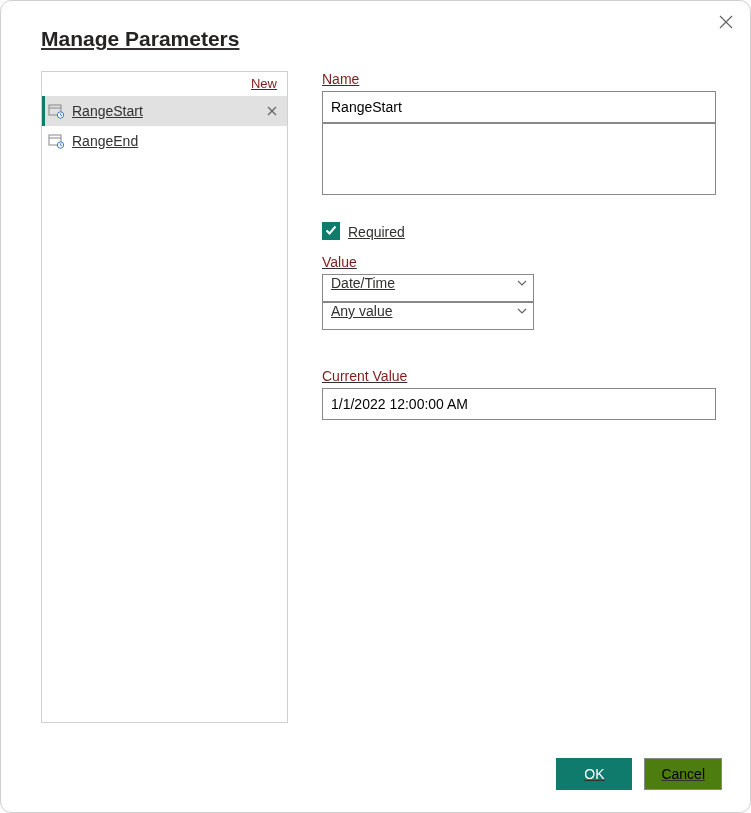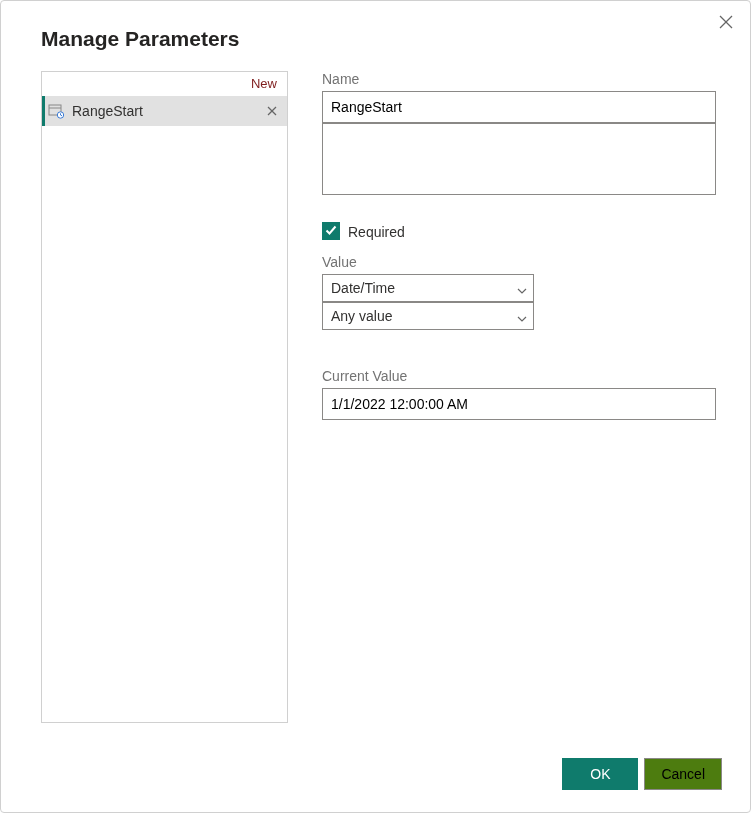--- a/index.html
+++ b/index.html
@@ -7,26 +7,27 @@
     margin: 0;
     font-family: "Segoe UI", Arial, sans-serif;
     font-size: 14px;
     color: #323130;
     background: #fff;
   }
   .dialog {
     width: 751px;
     height: 813px;
     border: 1px solid #d0d0d0;
-    border-radius: 4px;
+    border-radius: 11px;
     position: relative;
     background: #fff;
     padding: 18px 28px 22px 28px;
     display: flex;
     flex-direction: column;
+    text-decoration: underline;
   }
   .close-btn {
     position: absolute;
     top: 12px;
     right: 14px;
     width: 20px;
     height: 20px;
     cursor: pointer;
     color: #666;
     display: flex;
@@ -93,21 +94,21 @@
     align-items: center;
     justify-content: center;
   }
   .param-item .remove svg { width: 10px; height: 10px; }
   .form {
     flex: 1;
     padding-right: 6px;
   }
   .field-label {
     font-size: 14px;
-    color: #737373;
+    color: #7f1d1d;
     margin-bottom: 4px;
     margin-top: 14px;
   }
   .field-label.first { margin-top: 0; }
   .text-input {
     width: 100%;
     height: 32px;
     border: 1px solid #8a8886;
     padding: 0 8px;
     font-family: inherit;
@@ -138,35 +139,34 @@
     align-items: center;
     justify-content: center;
     cursor: pointer;
   }
   .checkbox svg { width: 14px; height: 14px; stroke: #fff; }
   .select {
     width: 212px;
     height: 28px;
     border: 1px solid #8a8886;
     display: flex;
-    align-items: center;
     justify-content: space-between;
     padding: 0 6px 0 8px;
     cursor: pointer;
     background: #fff;
   }
   .select .caret {
     width: 10px;
     height: 10px;
     color: #666;
   }
   .footer {
     display: flex;
     justify-content: flex-end;
-    gap: 6px;
+    gap: 12px;
     margin-top: 35px;
   }
   .btn {
     min-width: 76px;
     height: 32px;
     border: 1px solid #8a8886;
     background: #4d7c0f;
     font-family: inherit;
     font-size: 14px;
     cursor: pointer;
@@ -212,20 +212,32 @@
         <span class="remove">
           <span>
             <svg viewBox="0 0 10 10">
                 <line x1="1" y1="1" x2="9" y2="9" stroke="currentColor" stroke-width="1.2"></line>
                 <line x1="9" y1="1" x2="1" y2="9" stroke="currentColor" stroke-width="1.2"></line>
               </svg>
           </span>
         </span>
       </div>
 
+      <div class="param-item">
+        <span class="icon">
+          <svg viewBox="0 0 16 16">
+              <rect x="1" y="2" width="12" height="10" fill="none" stroke="#888" stroke-width="1"></rect>
+              <line x1="1" y1="5" x2="13" y2="5" stroke="#888" stroke-width="1"></line>
+              <circle cx="12.5" cy="12" r="3.2" fill="#fff" stroke="#3a7bd5" stroke-width="1"></circle>
+              <line x1="12.5" y1="10.3" x2="12.5" y2="12" stroke="#3a7bd5" stroke-width="1"></line>
+              <line x1="12.5" y1="12" x2="14" y2="12.8" stroke="#3a7bd5" stroke-width="1"></line>
+            </svg>
+        </span>
+        <span class="label">RangeEnd</span>
+      </div>
     </div>
 
     <div class="form">
       <div class="field-label first">Name</div>
       <input class="text-input" type="text" value="RangeStart" style="">
 
       <textarea class="text-area" style=""></textarea>
 
       <div class="required-row">
         <div class="checkbox">

